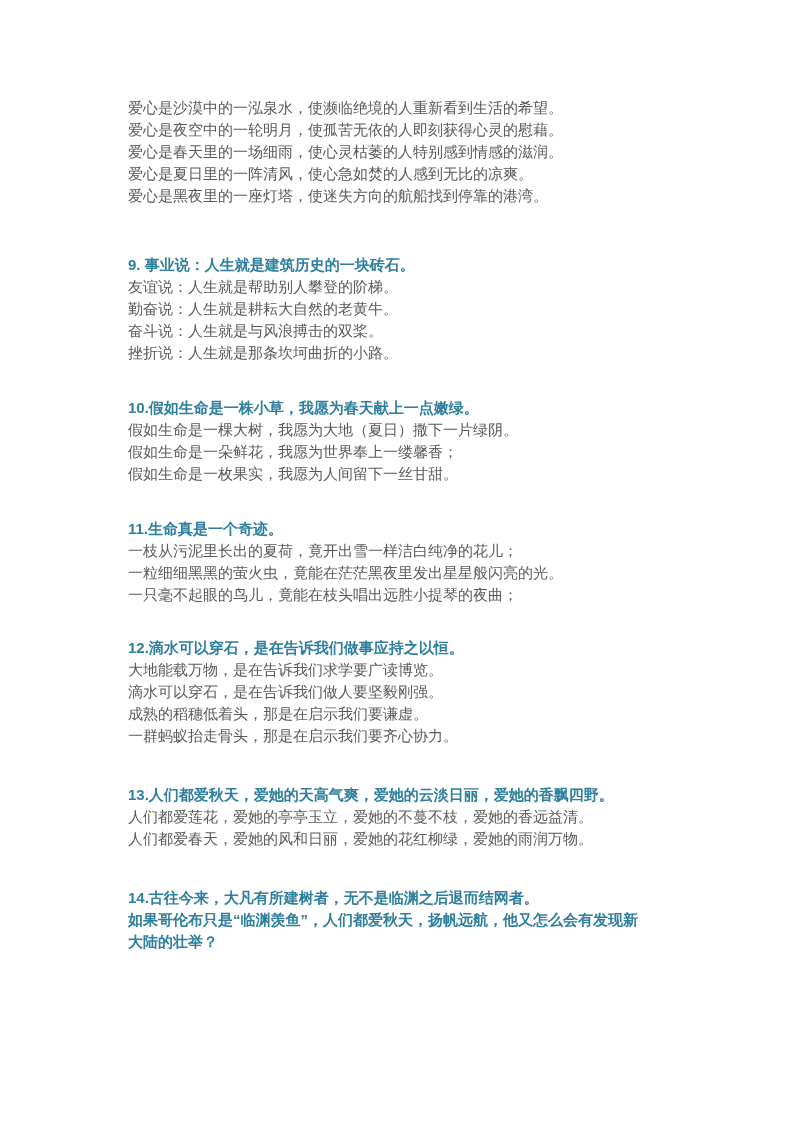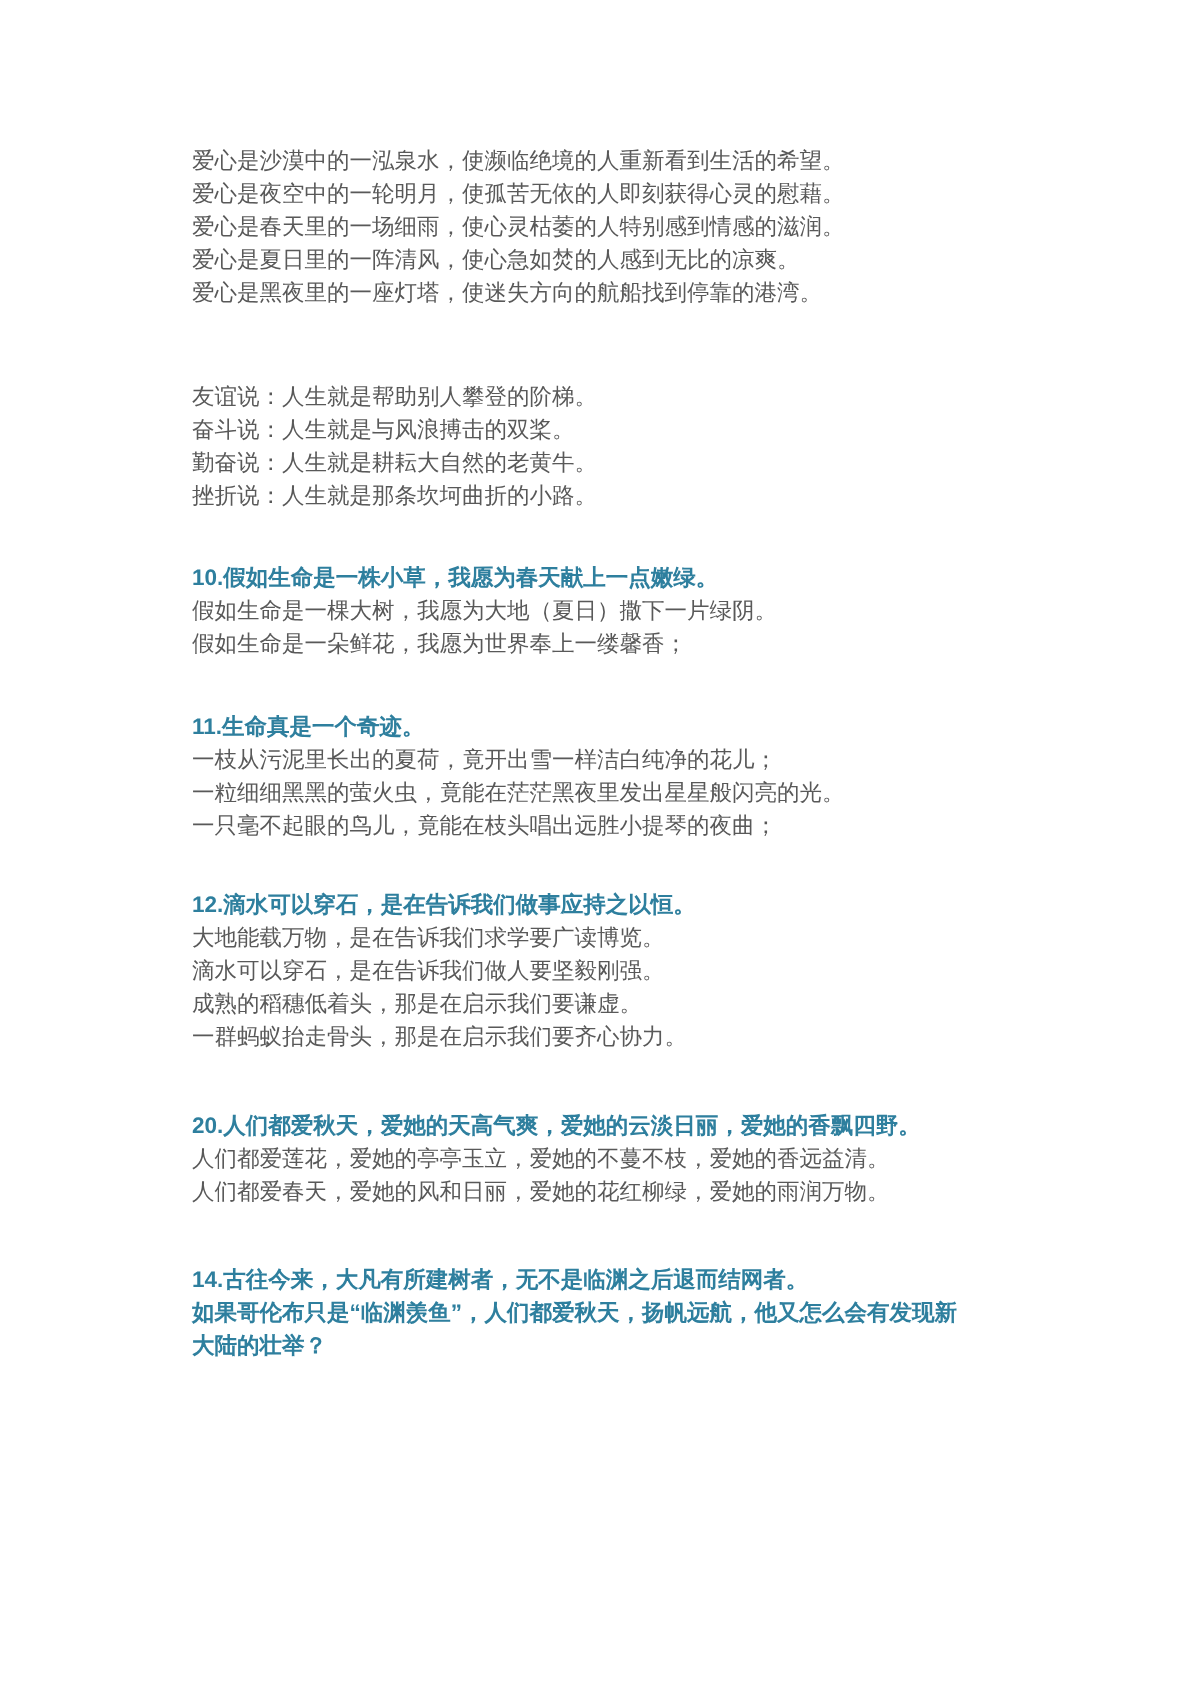--- a/index.html
+++ b/index.html
@@ -44,45 +44,47 @@
 <div class="page">
   <div class="content">
       <div class="block">
         <p class="line">爱心是沙漠中的一泓泉水，使濒临绝境的人重新看到生活的希望。</p>
         <p class="line">爱心是夜空中的一轮明月，使孤苦无依的人即刻获得心灵的慰藉。</p>
         <p class="line">爱心是春天里的一场细雨，使心灵枯萎的人特别感到情感的滋润。</p>
         <p class="line">爱心是夏日里的一阵清风，使心急如焚的人感到无比的凉爽。</p>
         <p class="line">爱心是黑夜里的一座灯塔，使迷失方向的航船找到停靠的港湾。</p>
       </div>
       <div class="block">
+        <p class="heading">9. 事业说：人生就是建筑历史的一块砖石。</p>
         <p class="line">友谊说：人生就是帮助别人攀登的阶梯。</p>
+        <p class="line">勤奋说：人生就是耕耘大自然的老黄牛。</p>
         <p class="line">奋斗说：人生就是与风浪搏击的双桨。</p>
-        <p class="line">勤奋说：人生就是耕耘大自然的老黄牛。</p>
         <p class="line">挫折说：人生就是那条坎坷曲折的小路。</p>
       </div>
       <div class="block">
         <p class="heading">10.假如生命是一株小草，我愿为春天献上一点嫩绿。</p>
         <p class="line">假如生命是一棵大树，我愿为大地（夏日）撒下一片绿阴。</p>
         <p class="line">假如生命是一朵鲜花，我愿为世界奉上一缕馨香；</p>
+        <p class="line">假如生命是一枚果实，我愿为人间留下一丝甘甜。</p>
       </div>
       <div class="block">
         <p class="heading">11.生命真是一个奇迹。</p>
         <p class="line">一枝从污泥里长出的夏荷，竟开出雪一样洁白纯净的花儿；</p>
         <p class="line">一粒细细黑黑的萤火虫，竟能在茫茫黑夜里发出星星般闪亮的光。</p>
         <p class="line">一只毫不起眼的鸟儿，竟能在枝头唱出远胜小提琴的夜曲；</p>
       </div>
       <div class="block">
         <p class="heading">12.滴水可以穿石，是在告诉我们做事应持之以恒。</p>
         <p class="line">大地能载万物，是在告诉我们求学要广读博览。</p>
         <p class="line">滴水可以穿石，是在告诉我们做人要坚毅刚强。</p>
         <p class="line">成熟的稻穗低着头，那是在启示我们要谦虚。</p>
         <p class="line">一群蚂蚁抬走骨头，那是在启示我们要齐心协力。</p>
       </div>
       <div class="block">
-        <p class="heading">20.人们都爱秋天，爱她的天高气爽，爱她的云淡日丽，爱她的香飘四野。</p>
+        <p class="heading">13.人们都爱秋天，爱她的天高气爽，爱她的云淡日丽，爱她的香飘四野。</p>
         <p class="line">人们都爱莲花，爱她的亭亭玉立，爱她的不蔓不枝，爱她的香远益清。</p>
         <p class="line">人们都爱春天，爱她的风和日丽，爱她的花红柳绿，爱她的雨润万物。</p>
       </div>
       <div class="block">
         <p class="heading">14.古往今来，大凡有所建树者，无不是临渊之后退而结网者。</p>
         <p class="heading">如果哥伦布只是“临渊羡鱼”，人们都爱秋天，扬帆远航，他又怎么会有发现新</p>
         <p class="heading">大陆的壮举？</p>
       </div>
     </div>
 </div>

